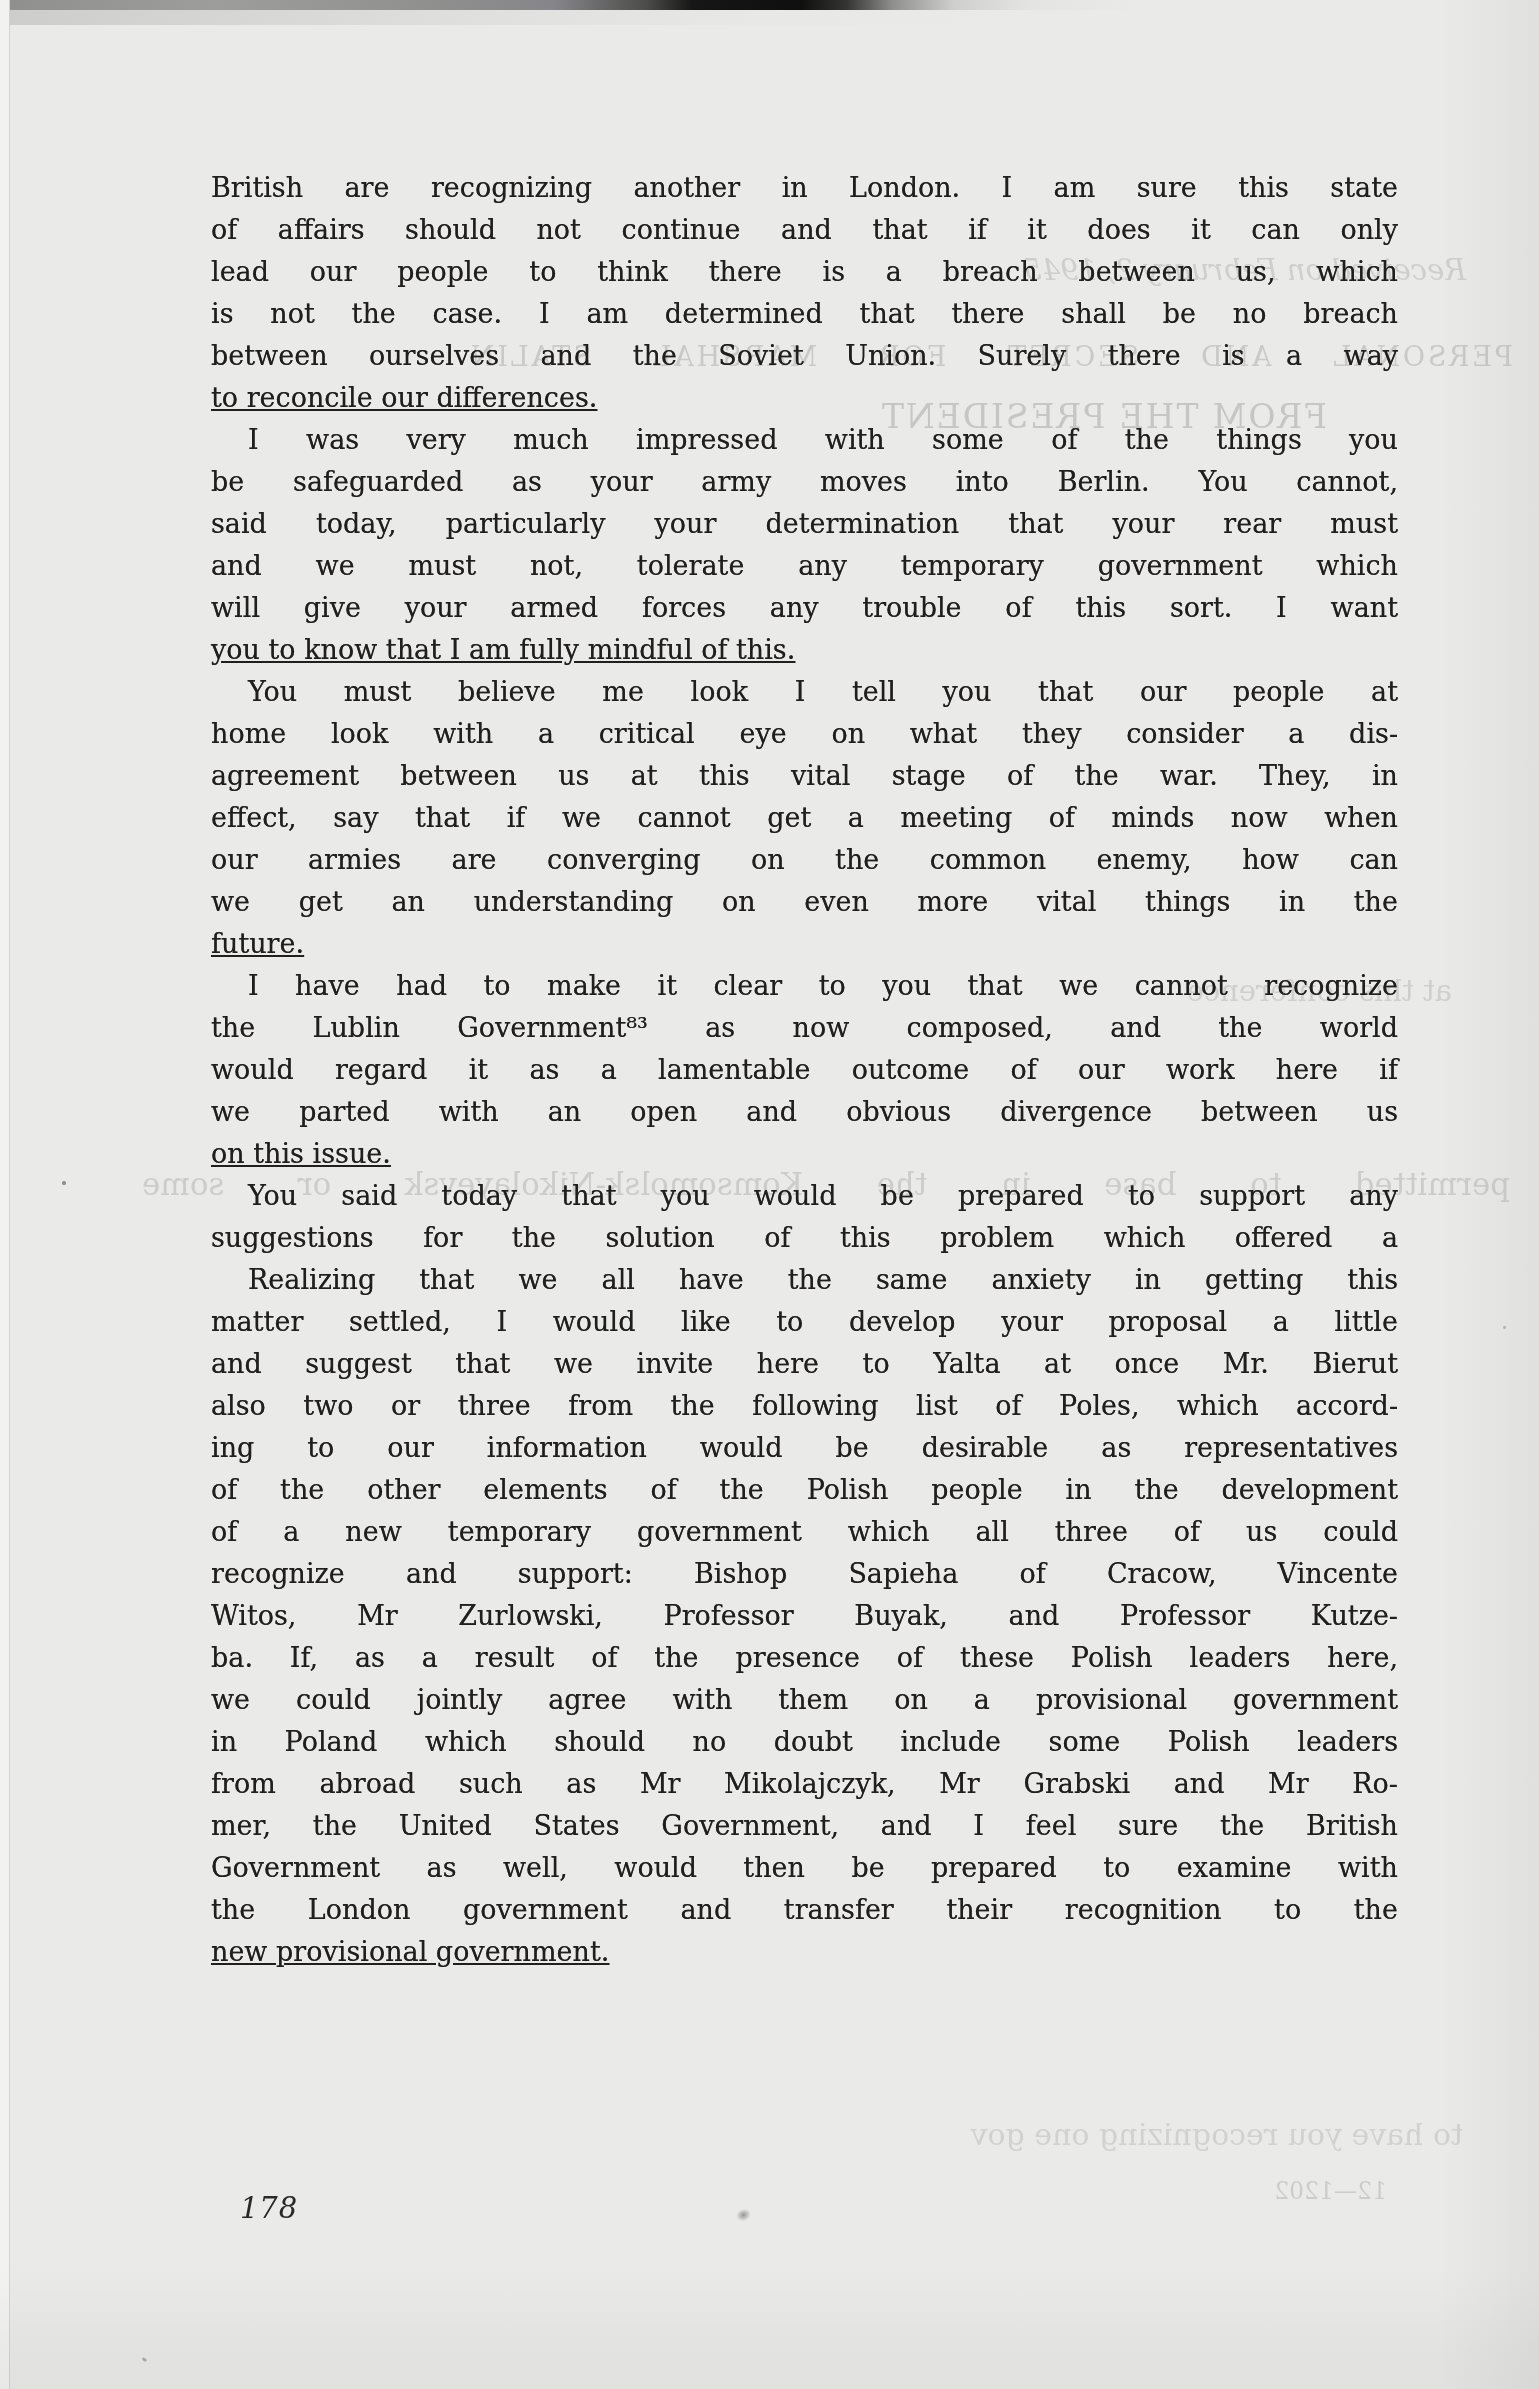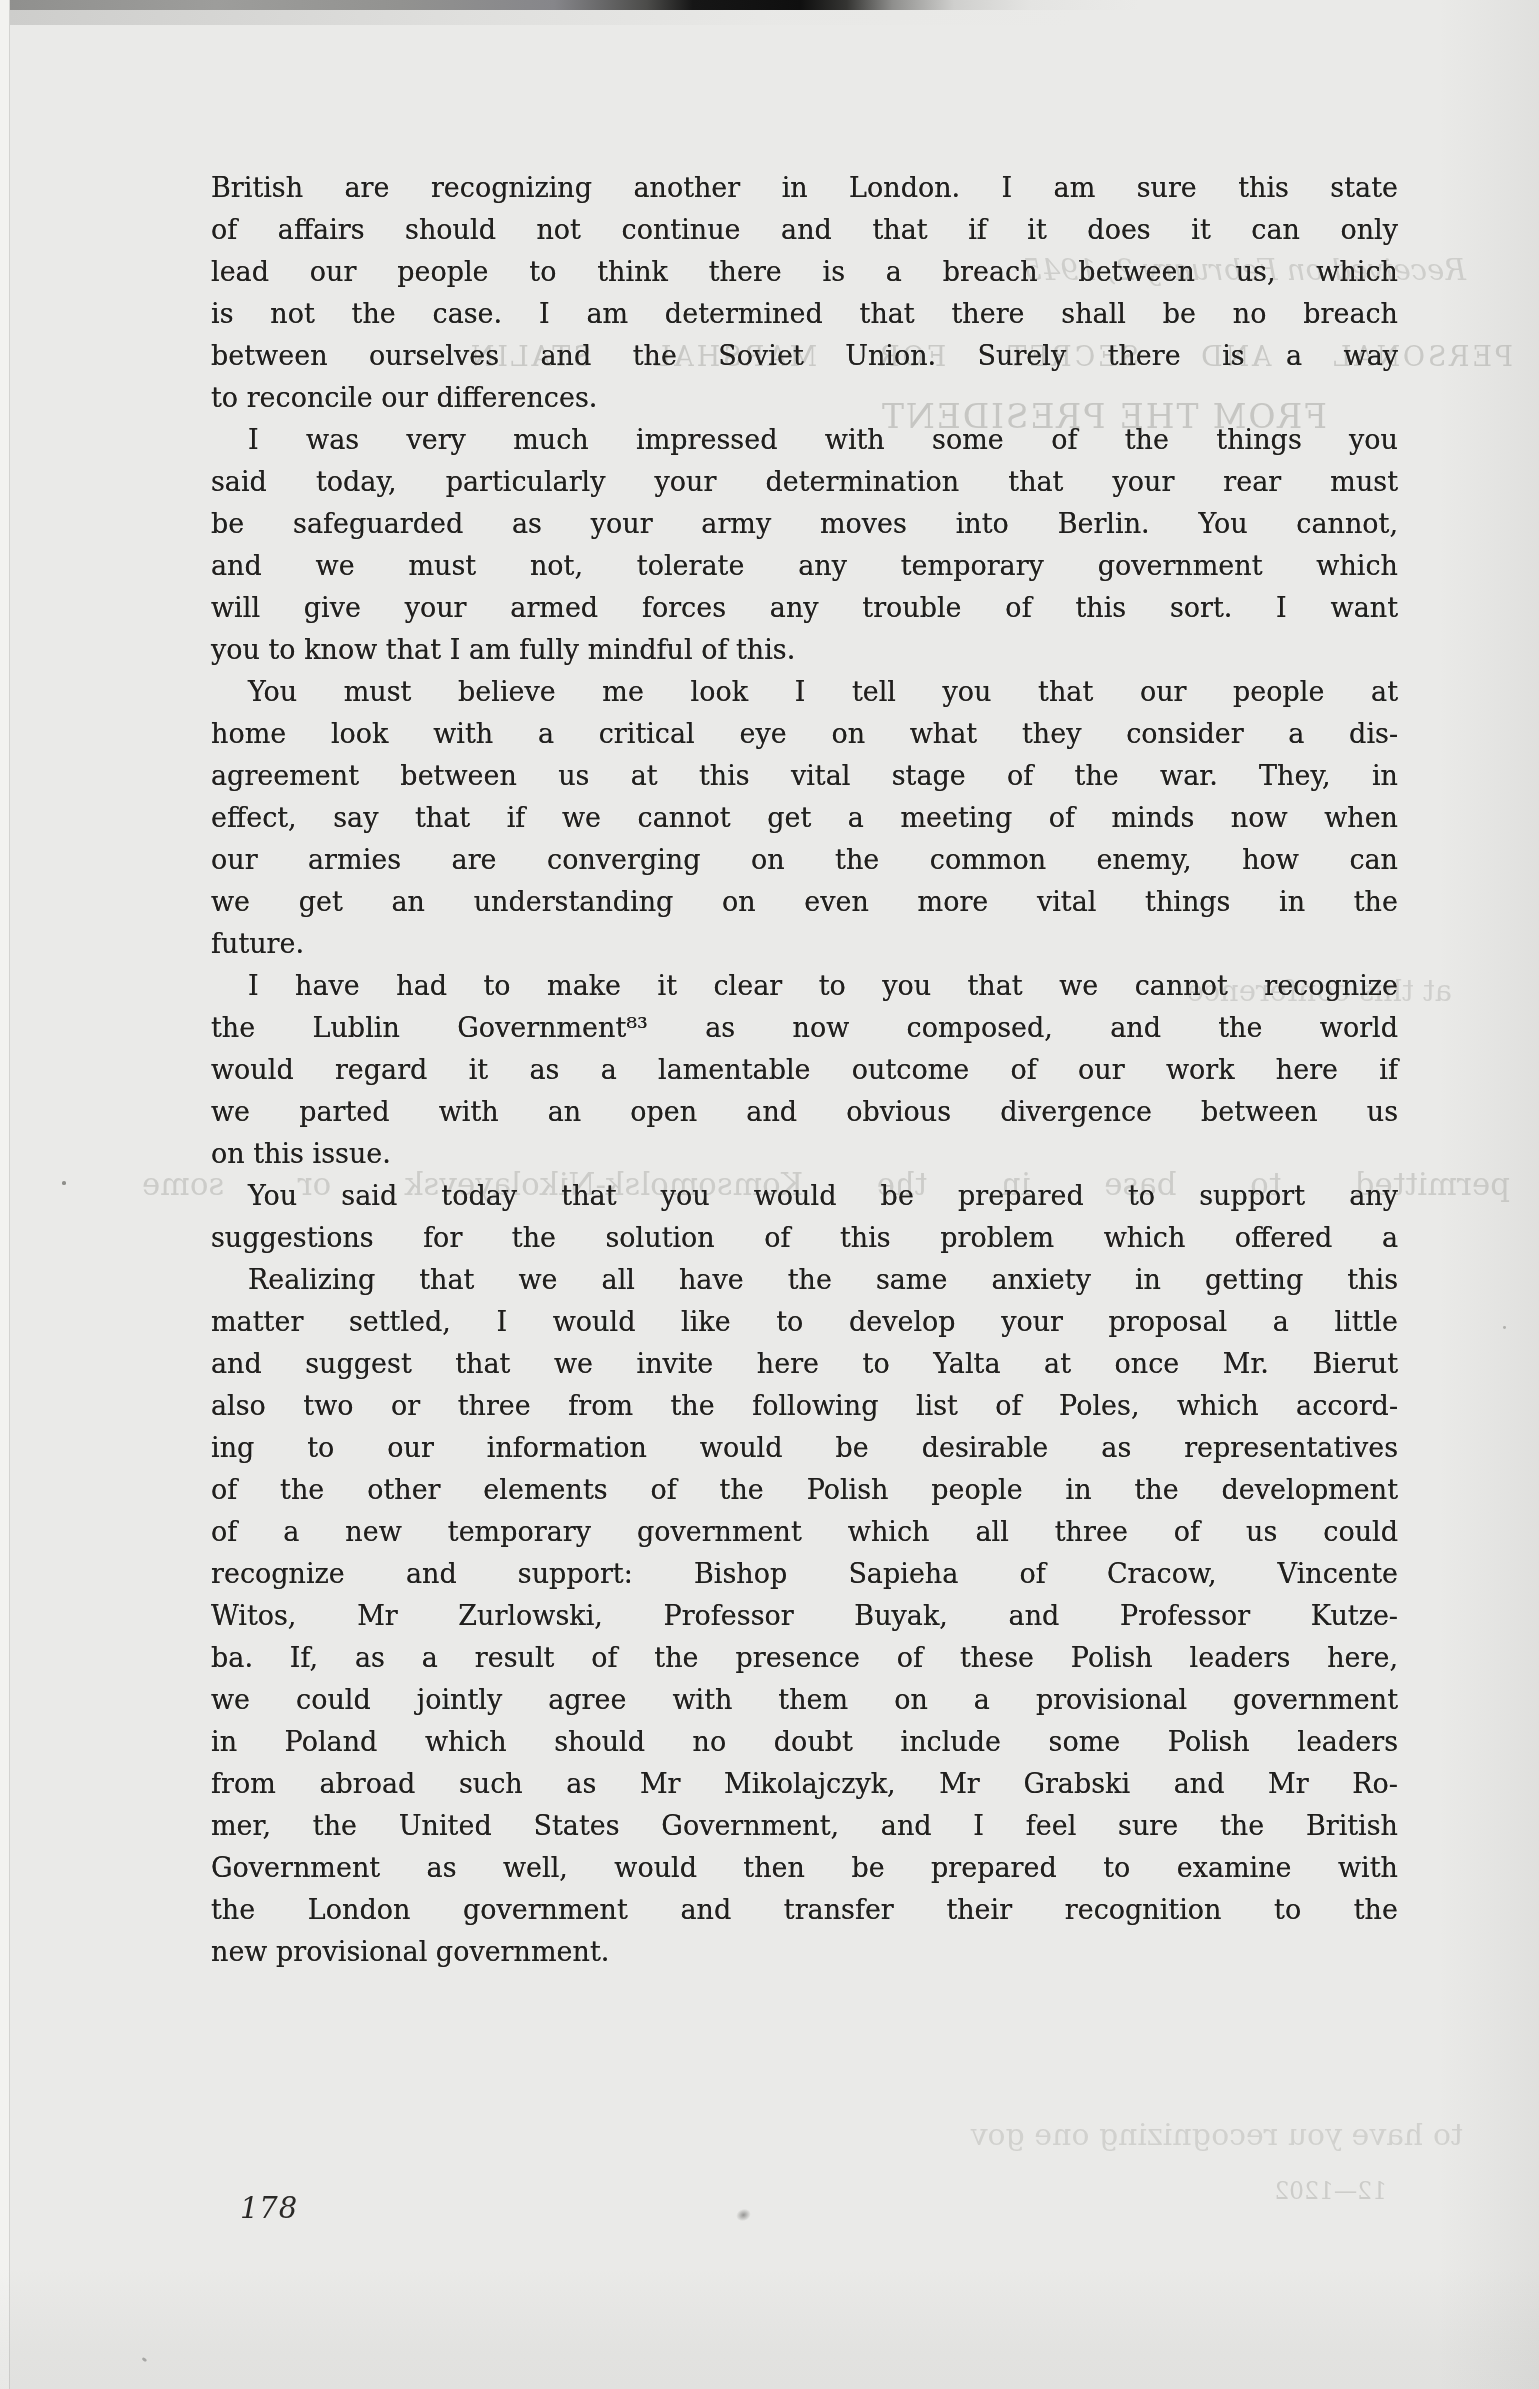--- a/index.html
+++ b/index.html
@@ -43,21 +43,21 @@
     position:absolute; top:167px; left:211px; width:1187px;
     font-size:27px; line-height:42px; color:#201f1d;
     text-shadow:0 0 0.6px rgba(32,31,29,0.75);
   }
   .para { margin:0; }
   .line {
     display:block;
     text-align:justify;
     text-align-last:justify;
   }
-  .line.last { text-align-last:left; }
+  .line.last { text-align-last:left;text-decoration:underline; }
   .para.indent .line:first-child { padding-left:37px; }
 
   
   .ghost {
     position:absolute;
     transform:scaleX(-1);
     color:#a9a9a5;
     opacity:0.5;
     white-space:nowrap;
     pointer-events:none;
@@ -112,22 +112,22 @@
       <p class="para">
         <span class="line">British are recognizing another in London. I am sure this state</span>
         <span class="line">of affairs should not continue and that if it does it can only</span>
         <span class="line">lead our people to think there is a breach between us, which</span>
         <span class="line">is not the case. I am determined that there shall be no breach</span>
         <span class="line">between ourselves and the Soviet Union. Surely there is a way</span>
         <span class="line last">to reconcile our differences.</span>
       </p>
       <p class="para indent">
         <span class="line">I was very much impressed with some of the things you</span>
+        <span class="line">be safeguarded as your army moves into Berlin. You cannot,</span>
         <span class="line">said today, particularly your determination that your rear must</span>
-        <span class="line">be safeguarded as your army moves into Berlin. You cannot,</span>
         <span class="line">and we must not, tolerate any temporary government which</span>
         <span class="line">will give your armed forces any trouble of this sort. I want</span>
         <span class="line last">you to know that I am fully mindful of this.</span>
       </p>
       <p class="para indent">
         <span class="line">You must believe me look I tell you that our people at</span>
         <span class="line">home look with a critical eye on what they consider a dis-</span>
         <span class="line">agreement between us at this vital stage of the war. They, in</span>
         <span class="line">effect, say that if we cannot get a meeting of minds now when</span>
         <span class="line">our armies are converging on the common enemy, how can</span>

